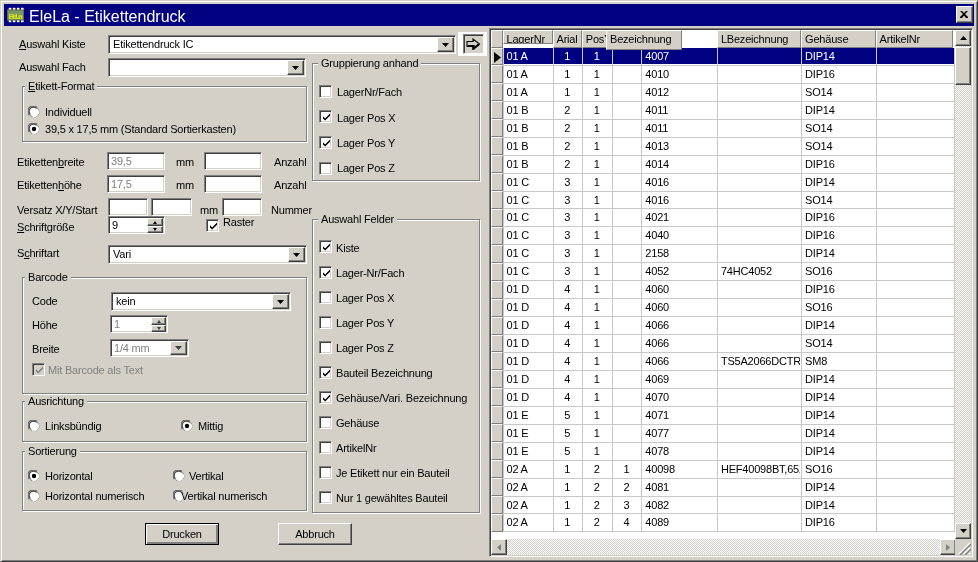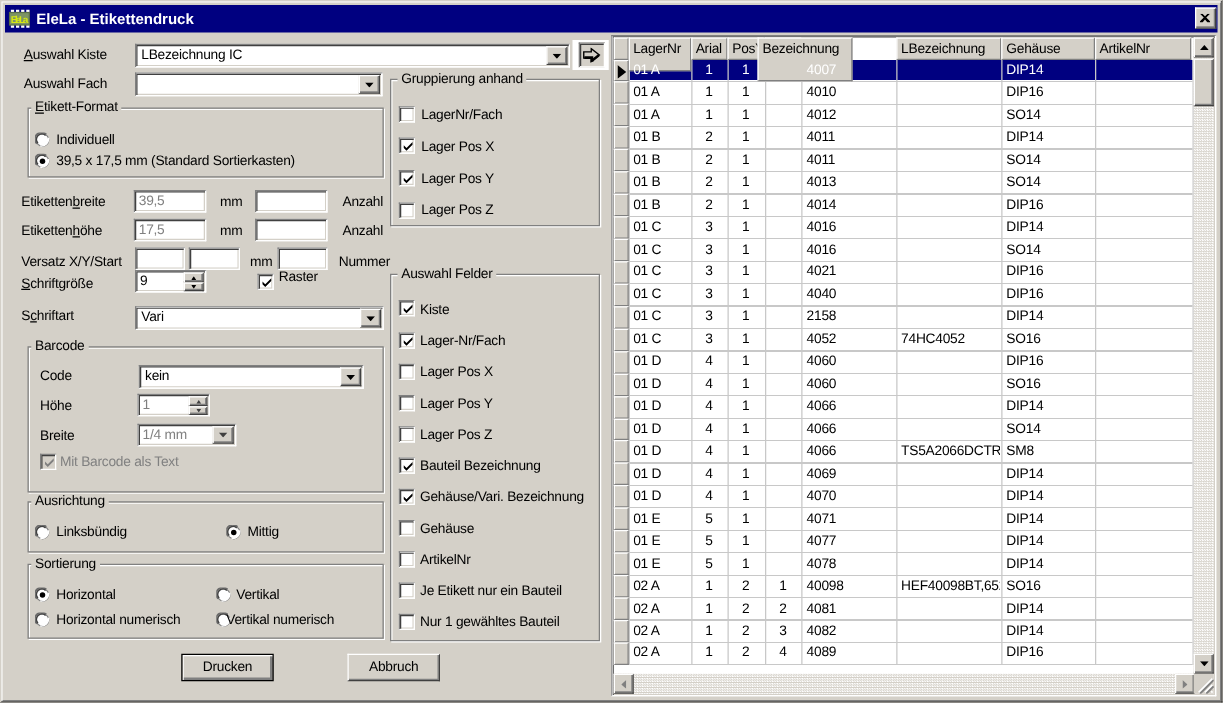--- a/index.html
+++ b/index.html
@@ -25,29 +25,29 @@
     <rect x="5.8" y="0.8" width="2.6" height="3.4" fill="#fff"></rect>
     <rect x="9.9" y="0.8" width="2.6" height="3.4" fill="#fff"></rect>
     <rect x="14" y="0.8" width="2.6" height="3.4" fill="#fff"></rect>
     <rect x="1.7" y="11.8" width="2.6" height="3.4" fill="#fff"></rect>
     <rect x="5.8" y="11.8" width="2.6" height="3.4" fill="#fff"></rect>
     <rect x="9.9" y="11.8" width="2.6" height="3.4" fill="#fff"></rect>
     <rect x="14" y="11.8" width="2.6" height="3.4" fill="#fff"></rect>
     <rect x="0.5" y="3" width="16" height="10" fill="#7d9464" stroke="#5a6e49" stroke-width="1"></rect>
     <text x="8.5" y="11.6" font-size="8" font-weight="bold" fill="#d6e814" text-anchor="middle" font-family="Liberation Sans" textLength="14">EleLa</text>
   </svg>
-<div class="abs" style="left:29px;top:8px;color:#fff;font-size:12px;font-weight:bold;letter-spacing:0px">EleLa - Etikettendruck</div>
+<div class="abs" style="left:29px;top:8px;color:#fff;font-size:16px;font-weight:normal;letter-spacing:0px">EleLa - Etikettendruck</div>
 <div class="raised" style="left:956px;top:6px;width:17px;height:17px">
     <svg width="8" height="7" viewBox="0 0 8 7" style="position:absolute;left:3px;top:4px">
       <path d="M0 0 L2 0 L4 2 L6 0 L8 0 L5 3 L8 6 L8 7 L6 7 L4 4.6 L2 7 L0 7 L0 6 L3 3 Z" fill="#000"></path>
     </svg>
   </div>
 <div class="lbl" style="left:19px;top:38px"><span style="text-decoration:underline">A</span>uswahl Kiste</div>
 <div class="sunken" style="left:108px;top:35px;width:348px;height:19px"></div>
-<div class="ctext" style="left:113px;top:38px">LBezeichnung IC</div>
+<div class="ctext" style="left:113px;top:38px">Etikettendruck IC</div>
 <div class="ddbtn" style="left:437px;top:37px;width:17px;height:15px">
     <svg width="7" height="4" viewBox="0 0 8 4" preserveAspectRatio="none">
       <polygon points="0,0 8,0 4,4" fill="#000"></polygon>
     </svg>
   </div>
 <div class="abs" style="left:458px;top:32px;width:29px;height:24px;background:#fff"></div>
 <div class="abs" style="left:463px;top:34px;width:21px;height:20px;background:#d4d0c8;border:1px solid;border-color:#808080 #ffffff #ffffff #808080;box-shadow:inset 1px 1px 0 #404040">
     <svg width="15" height="13" viewBox="0 0 15 13" style="position:absolute;left:2px;top:3px">
       <path d="M1 3.5 H7 V1 L13.5 6 L7 11 V8.5 H1 Z" fill="none" stroke="#000" stroke-width="1.1"></path>
       <path d="M1.5 8 H7.5 V10.5 L8.5 10.2" fill="none" stroke="#000" stroke-width="2.2"></path>
@@ -274,25 +274,25 @@
 <div class="abs" style="left:502.5px;top:47.5px;width:1px;height:484.3800000000001px;background:#c8c8c8"></div>
 <div class="abs" style="left:552.5px;top:47.5px;width:1px;height:484.3800000000001px;background:#c8c8c8"></div>
 <div class="abs" style="left:581.8px;top:47.5px;width:1px;height:484.3800000000001px;background:#c8c8c8"></div>
 <div class="abs" style="left:611.5px;top:47.5px;width:1px;height:484.3800000000001px;background:#c8c8c8"></div>
 <div class="abs" style="left:641.3px;top:47.5px;width:1px;height:484.3800000000001px;background:#c8c8c8"></div>
 <div class="abs" style="left:716.9px;top:47.5px;width:1px;height:484.3800000000001px;background:#c8c8c8"></div>
 <div class="abs" style="left:801.1px;top:47.5px;width:1px;height:484.3800000000001px;background:#c8c8c8"></div>
 <div class="abs" style="left:875.6px;top:47.5px;width:1px;height:484.3800000000001px;background:#c8c8c8"></div>
 <div class="abs" style="left:953.5px;top:47.5px;width:1px;height:484.3800000000001px;background:#c8c8c8"></div>
 <div class="hcell" style="left:491px;top:30px;width:11.5px;height:17.5px"></div>
-<div class="hcell" style="left:502.5px;top:30px;width:50.0px;height:27px">LagerNr</div>
+<div class="hcell" style="left:502.5px;top:30px;width:50.0px;height:14px">LagerNr</div>
 <div class="hcell" style="left:552.5px;top:30px;width:29.299999999999955px;height:17.5px">Arial</div>
 <div class="hcell" style="left:581.8px;top:30px;width:29.700000000000045px;height:17.5px">PosY</div>
 <div class="hcell" style="left:611.5px;top:30px;width:29.799999999999955px;height:17.5px">PosZ</div>
-<div class="hcell" style="left:606px;top:30px;width:75.60000000000002px;height:35px">Bezeichnung</div>
+<div class="hcell" style="left:606px;top:30px;width:75.60000000000002px;height:20px">Bezeichnung</div>
 <div class="hcell" style="left:716.9px;top:30px;width:84.20000000000005px;height:17.5px">LBezeichnung</div>
 <div class="hcell" style="left:801.1px;top:30px;width:74.5px;height:17.5px">Gehäuse</div>
 <div class="hcell" style="left:875.6px;top:30px;width:77.89999999999998px;height:17.5px">ArtikelNr</div>
 <div class="abs" style="left:491px;top:47.5px;width:11.5px;height:17.94px;background:#d4d0c8;border:1px solid;border-color:#ffffff #808080 #808080 #ffffff">
     <svg width="7" height="11" viewBox="0 0 7 11" style="position:absolute;left:2px;top:3px">
       <polygon points="0,0 7,5.5 0,11" fill="#000"></polygon>
     </svg>
   </div>
 <div class="abs" style="left:491px;top:65.44px;width:11.5px;height:17.94px;background:#d4d0c8;border:1px solid;border-color:#ffffff #808080 #808080 #ffffff"></div>
 <div class="abs" style="left:491px;top:83.38px;width:11.5px;height:17.94px;background:#d4d0c8;border:1px solid;border-color:#ffffff #808080 #808080 #ffffff"></div>

